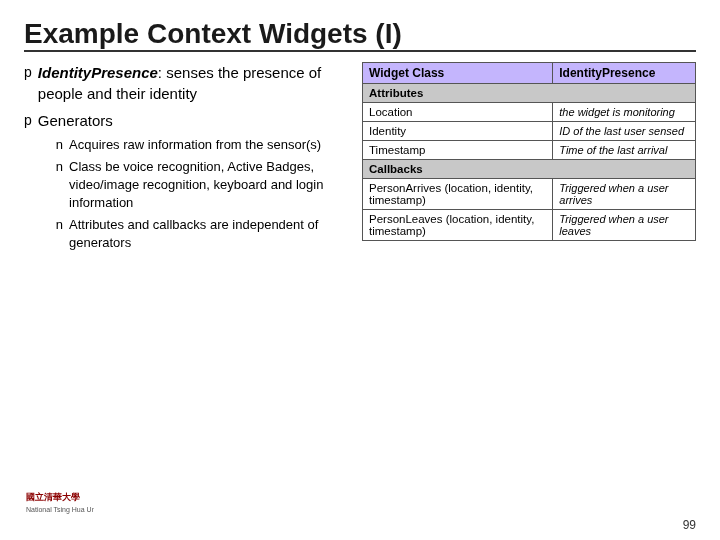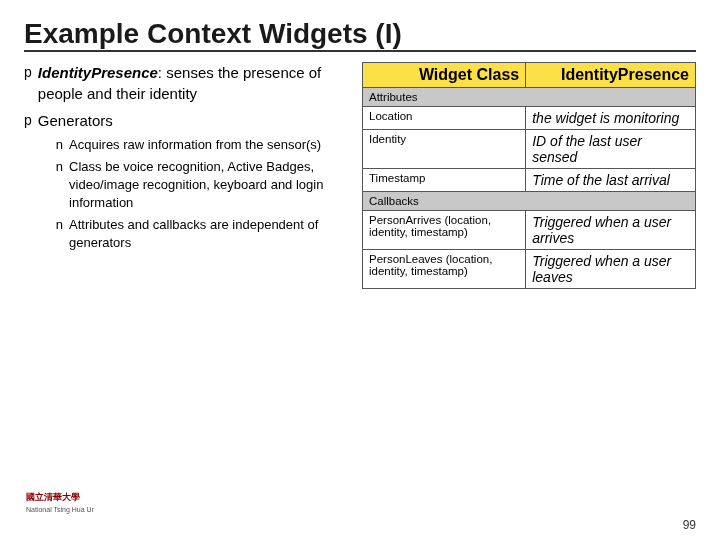--- a/index.html
+++ b/index.html
@@ -78,31 +78,30 @@
       width: 100%;
       font-size: 11.5px;
     }
     table.widget-table td, table.widget-table th {
       border: 1px solid #555;
       padding: 3px 6px;
       vertical-align: top;
     }
     .header-row td {
       font-weight: bold;
-      background: #fde047;
-      font-size: 16px;
-      text-align: right;
+      background: #c4b5fd;
+      font-size: 12px;
     }
     .section-row td {
-      font-weight: normal;
+      font-weight: bold;
       background: #c8c8c8;
     }
     .italic-cell {
       font-style: italic;
-      font-size: 14px;
+      font-size: 11px;
       margin-left: 39px;
     }
     .footer {
       position: absolute;
       bottom: 8px;
       left: 24px;
       right: 24px;
       display: flex;
       align-items: center;
       justify-content: space-between;

